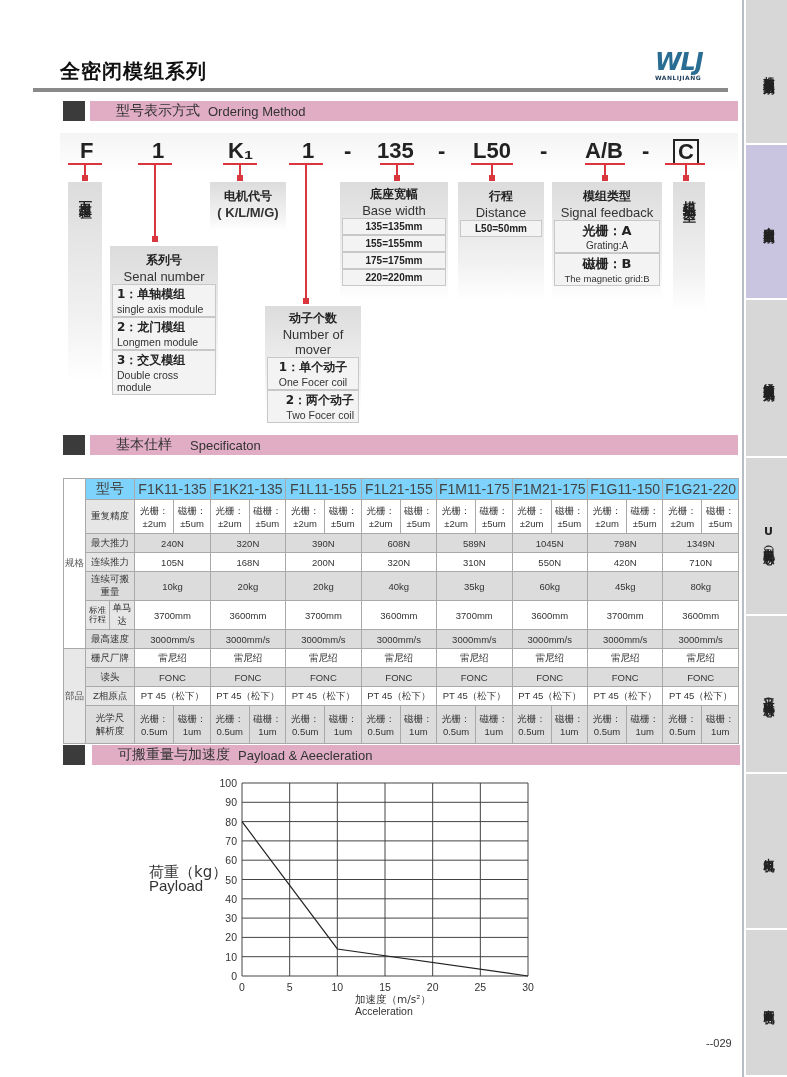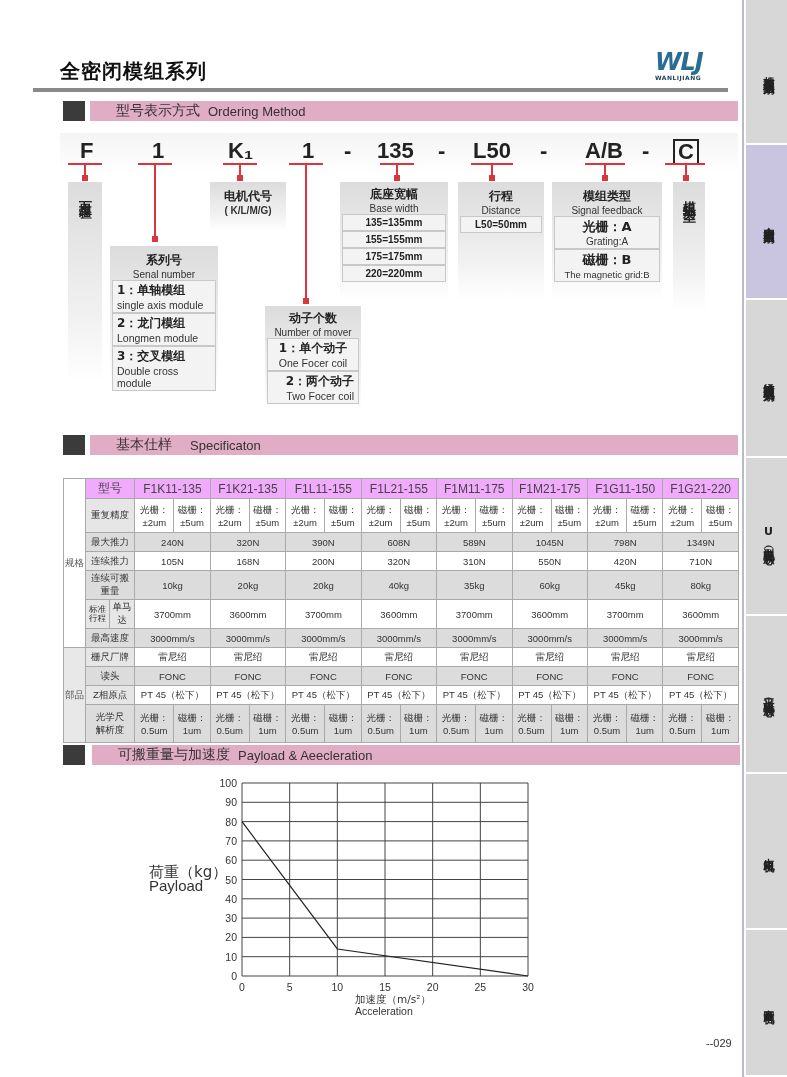--- a/index.html
+++ b/index.html
@@ -21,30 +21,30 @@
 .sec-bar{height:20px;background:#e0adc4;display:flex;align-items:center;padding-left:26px;font-size:14px;color:#333}
 .sec-bar .en{margin-left:8px;font-family:"Liberation Sans",sans-serif;font-size:13px}
 
 .code-band{left:60px;top:133px;width:678px;height:40px;background:linear-gradient(#f4f4f4,#fff)}
 .code{position:absolute;top:138px;font-family:"Liberation Sans",sans-serif;font-weight:bold;font-size:22px;color:#222}
 .uline{position:absolute;height:2px;background:#d9363e}
 .vline{position:absolute;width:2px;background:#d9363e}
 .dot{position:absolute;width:6px;height:6px;background:#d9363e}
 .box{position:absolute;background:linear-gradient(#dcdcdc,#f2f2f2 70%,#fff);text-align:center}
 .box .zh{font-weight:bold;font-size:12px;color:#222}
-.box .en{font-family:"Liberation Sans",sans-serif;font-size:10px;color:#333}
+.box .en{font-family:"Liberation Sans",sans-serif;font-size:13px;color:#333}
 .opt{background:#f3f3f3;border:1px solid #c8c8c8;margin:0 2px;text-align:left;padding:1px 4px}
 .opt .zh{font-size:12px;display:block}
 .opt .en{font-size:10.5px;display:block}
 .optc{background:#f3f3f3;border:1px solid #c8c8c8;margin:0 2px;font-family:"Liberation Sans",sans-serif;font-weight:bold;font-size:10px;padding:2px 8px}
 .vert{writing-mode:vertical-rl;text-orientation:upright;font-weight:bold;font-size:13px;letter-spacing:3px;margin:8px auto 0}
 
 table.spec{position:absolute;left:63px;top:478px;width:676px;border-collapse:collapse;font-size:9.5px;font-family:"Liberation Sans","DejaVu Sans",sans-serif;color:#333}
 table.spec td,table.spec th{border:1px solid #a9a9a9;text-align:center;padding:1px 1px;font-weight:normal;height:19px}
-table.spec th{background:#f0abfc;color:#444;font-size:12px}
+table.spec th{background:#7dd3fc;color:#444;font-size:14px}
 table.spec tr.g td{background:#dcdcdc}
 table.spec td.lab{background:#e6e6e6}
 table.spec td.grp{background:#fff;width:22px;color:#555}
 table.spec td.grp2{background:#e8e8e8;width:22px;color:#555}
 </style>
 </head>
 <body>
 
 <div class="sidebar">
   <div class="tab" style="top:0;height:145px">

